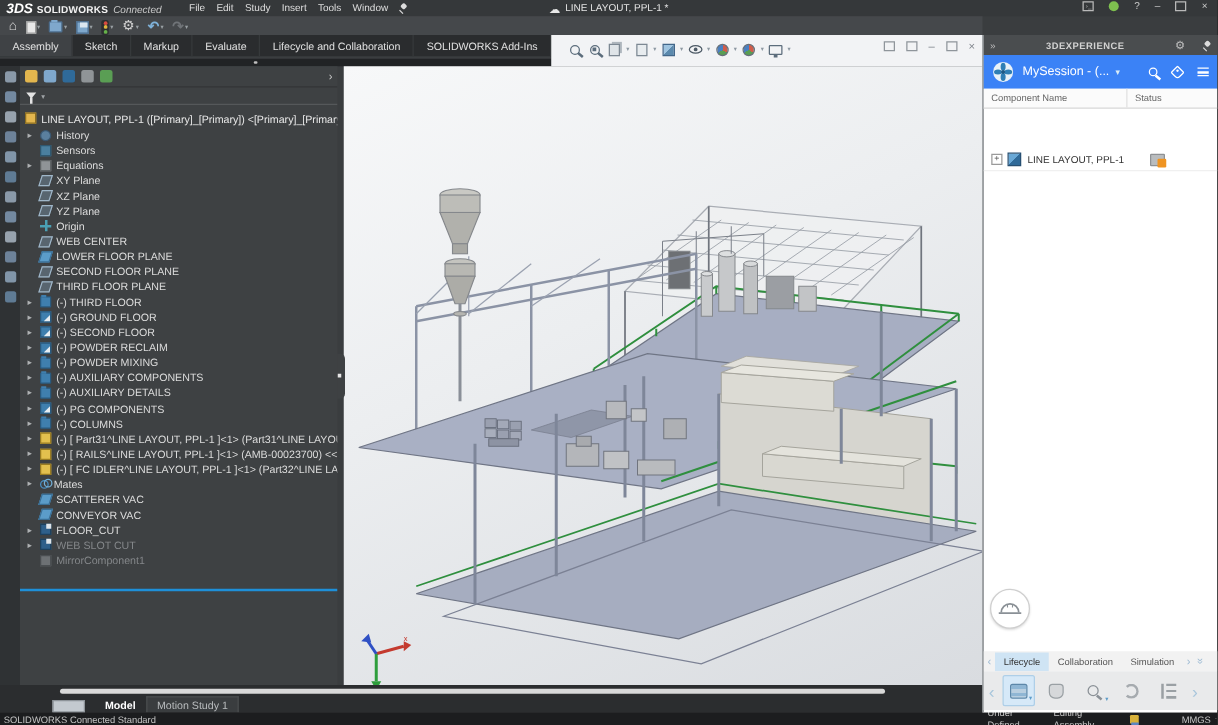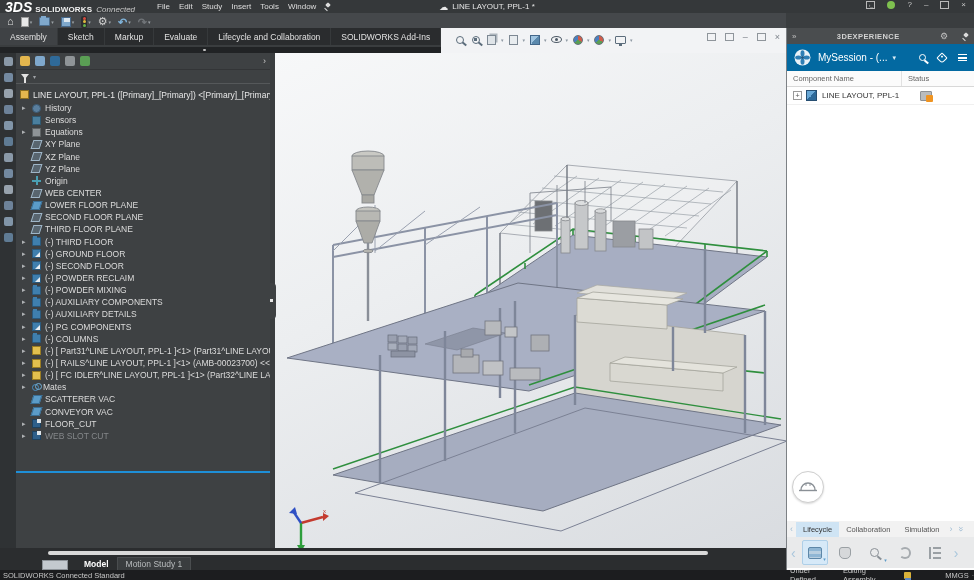--- a/index.html
+++ b/index.html
@@ -3,21 +3,21 @@
 <meta charset="utf-8">
 <style>
   * { margin:0; padding:0; box-sizing:border-box; }
   html,body { width:974px; height:580px; overflow:hidden; background:#222;
               font-family:"Liberation Sans", sans-serif; }
   #app { position:relative; width:974px; height:580px; overflow:hidden; background:#3a3d3f; }
 
   
   #titlebar { position:absolute; left:0; top:0; width:974px; height:13px; background:#35383a; display:flex; align-items:center; }
   .logo-wrap { display:flex; align-items:baseline; margin-left:5px; }
-  .logo-3ds { color:#fff; font-style:italic; font-weight:bold; font-size:14px; margin-right:3px; }
+  .logo-3ds { color:#fff; font-style:italic; font-weight:bold; font-size:11px; margin-right:3px; }
   .brand { color:#f2f2f2; font-weight:bold; font-size:8px; letter-spacing:.2px; }
   .brand-sub { color:#c9c9c9; font-style:italic; font-size:8px; margin-left:4px; }
   #menubar { display:flex; gap:9px; margin-left:22px; }
   .menu-item { color:#dedede; font-size:8px; cursor:default; }
   .pin-glyph { width:7px; height:7px; margin-left:8px; position:relative; }
   .pin-glyph:before { content:""; position:absolute; left:2px; top:0; width:4px; height:4px; background:#dcdcdc; border-radius:1px; transform:rotate(45deg); }
   .pin-glyph:after { content:""; position:absolute; left:0; bottom:0; width:4px; height:1px; background:#dcdcdc; transform:rotate(45deg); }
   #doc-title-wrap { position:absolute; left:0; top:0; width:974px; height:13px; display:flex; align-items:center; justify-content:center; pointer-events:none; }
   .cloud-glyph { color:#e8e8e8; font-size:9px; margin-right:4px; }
   #doc-title { color:#e4e4e4; font-size:8px; }
@@ -125,21 +125,21 @@
   .warn-ic:after { content:""; position:absolute; left:1px; bottom:-1px; width:6px; height:2px; background:#5b86c2; }
   #status-mmgs { display:flex; align-items:center; gap:3px; margin-left:26px; }
   .mmgs-dot { color:#8a8a8a; font-size:7px; }
 
   
   #rightpanel { position:absolute; left:786px; top:28px; width:188px; height:542px; background:#ffffff; border-left:1px solid #7d8185; }
   #rp-header { height:16px; background:#4a4d4f; display:flex; align-items:center; padding:0 5px; }
   .rp-chevrons { color:#c0c0c0; font-size:8px; }
   #rp-title { flex:1; text-align:center; color:#d2d2d2; font-size:7.5px; font-weight:bold; letter-spacing:.4px; }
   .rp-gear { color:#c0c0c0; font-size:9px; margin-right:6px; }
-  #rp-session { height:27px; background:#0369a1; display:flex; align-items:center; padding:4px 7px; }
+  #rp-session { height:27px; background:#3b82f6; display:flex; align-items:center; padding:4px 7px; }
   #rp-session-label { color:#fff; font-size:10px; margin-left:7px; white-space:nowrap; }
   .sess-caret { color:#d9ecf6; font-size:7px; margin-left:5px; }
   .sess-sp { flex:1; }
   .mag-white { width:7px; height:7px; border:1.5px solid #fff; border-radius:50%; position:relative; margin-right:12px; }
   .mag-white:after { content:""; position:absolute; right:-4px; bottom:-2px; width:5px; height:1.5px; background:#fff; transform:rotate(40deg); }
   .tag-white { width:8px; height:8px; border:1.5px solid #fff; border-radius:1px 1px 3px 1px; transform:rotate(45deg); position:relative; margin-right:12px; }
   .tag-white:after { content:""; position:absolute; left:1px; top:1px; width:2px; height:2px; border-radius:50%; background:#fff; }
   .burger-white { width:9px; height:7px; border-top:1.5px solid #fff; border-bottom:1.5px solid #fff; position:relative; }
   .burger-white:after { content:""; position:absolute; left:0; top:2px; width:9px; height:1.5px; background:#fff; }
   #rp-thead { height:16px; display:flex; border-bottom:1px solid #d8d8d8; background:#fbfbfb; }
@@ -640,20 +640,24 @@
         <div class="titem">
           <span class="t-arrow">▸</span>
           <span class="tico cut"></span>
           <span>FLOOR_CUT</span>
         </div>
         <div class="titem gray">
           <span class="t-arrow">▸</span>
           <span class="tico cut"></span>
           <span>WEB SLOT CUT</span>
         </div>
+        <div class="titem gray">
+          <span class="tico mirror"></span>
+          <span>MirrorComponent1</span>
+        </div>
       </div>
     <div id="rollback-line" style="top:418px;"></div>
   </div>
 
   <div id="bottombar">
     <div id="hscroll"></div>
     <div id="sheet-tabs">
       <span class="film-ic"></span>
     <span class="sheet-tab active">Model</span>
         <span class="sheet-tab inactive">Motion Study 1</span>
@@ -693,21 +697,21 @@
       <span class="sess-caret">▾</span>
       <span class="sess-sp"></span>
       <span class="mag-white"></span>
       <span class="tag-white"></span>
       <span class="burger-white"></span>
     </div>
     <div id="rp-thead">
       <span class="rp-th c1">Component Name</span>
       <span class="rp-th c2">Status</span>
     </div>
-    <div id="rp-row" style="position:relative;">
+    <div id="rp-row" style="position:relative;margin-top:32px;">
       <span class="expand-box">+</span>
       <span class="cube-3d"></span>
       <span id="rp-row-label">LINE LAYOUT, PPL-1</span>
       <span class="status-ic"></span>
     </div>
     <div id="rp-hardhat">
       <svg width="20" height="16" viewBox="0 0 20 16">
         <path d="M3 11 A7 7 0 0 1 17 11" fill="none" stroke="#8a9096" stroke-width="1.4"></path>
         <line x1="1" y1="11.5" x2="19" y2="11.5" stroke="#8a9096" stroke-width="1.4"></line>
         <line x1="8" y1="4.5" x2="8" y2="7" stroke="#8a9096" stroke-width="0.9"></line>

